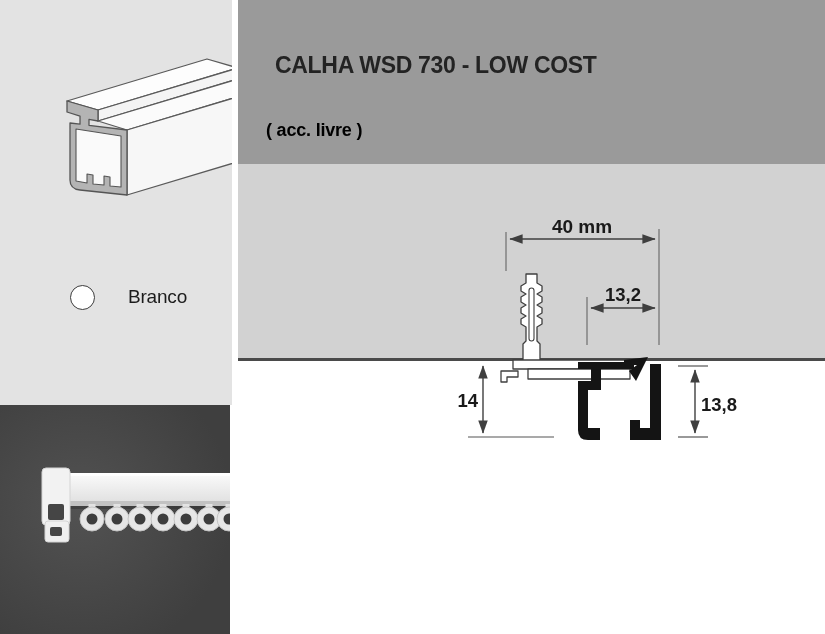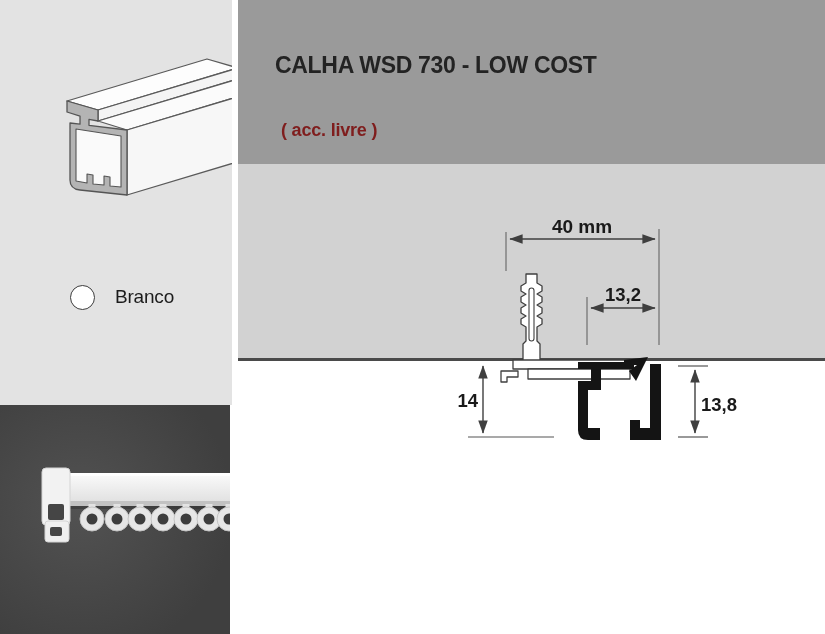--- a/index.html
+++ b/index.html
@@ -4,32 +4,32 @@
 <style>
   html,body{margin:0;padding:0;background:#ffffff;}
   #page{position:relative;width:825px;height:634px;overflow:hidden;
         font-family:"Liberation Sans","DejaVu Sans",sans-serif;background:#ffffff;}
 
   
   .left-top{position:absolute;left:0;top:0;width:232px;height:405px;background:#e3e3e3;}
   .rail3d{position:absolute;left:0;top:0;width:232px;height:405px;}
   .swatch-row{position:absolute;left:70px;top:282px;height:30px;display:flex;align-items:center;}
   .swatch-circle{width:25px;height:25px;border-radius:50%;background:#ffffff;border:1.6px solid #3c3c3c;box-sizing:border-box;}
-  .swatch-label{margin-left:20px;font-size:19px;color:#1c1c1c;letter-spacing:-0.2px;}
+  .swatch-label{margin-left:33px;font-size:19px;color:#1c1c1c;letter-spacing:-0.2px;}
 
   .left-bottom{position:absolute;left:0;top:405px;width:230px;height:229px;
                background:radial-gradient(circle at 35% 45%, #525252, #3f3f3f 78%);}
   .photo-svg{position:absolute;left:0;top:0;width:230px;height:229px;}
 
   
   .right{position:absolute;left:238px;top:0;width:587px;height:634px;background:#ffffff;}
   .band{position:absolute;left:0;top:0;width:587px;height:164px;background:#9a9a9a;}
   .band .title{position:absolute;left:37px;top:52px;font-size:23px;font-weight:bold;color:#232323;letter-spacing:-0.3px;white-space:nowrap;}
   .band .subtitle{position:absolute;left:38px;top:89px;font-size:18px;font-weight:600;color:#232323;letter-spacing:-0.2px;white-space:nowrap;}
-  .band .note{position:absolute;left:43px;top:120px;font-size:18px;font-weight:600;color:#7f1d1d;letter-spacing:-0.2px;white-space:nowrap;}
+  .band .note{position:absolute;left:28px;top:120px;font-size:18px;font-weight:600;color:#000000;letter-spacing:-0.2px;white-space:nowrap;}
 
   .ceiling{position:absolute;left:0;top:164px;width:587px;height:194px;background:#d2d2d2;}
   .ceiling-line{position:absolute;left:0;top:358px;width:587px;height:3px;background:#4a4a4a;}
   .diagram{position:absolute;left:0;top:0;width:587px;height:634px;}
 
   .dim-text{font-family:"Liberation Sans","DejaVu Sans",sans-serif;font-weight:bold;fill:#1a1a1a;}
 </style>
 </head>
 <body>
 

